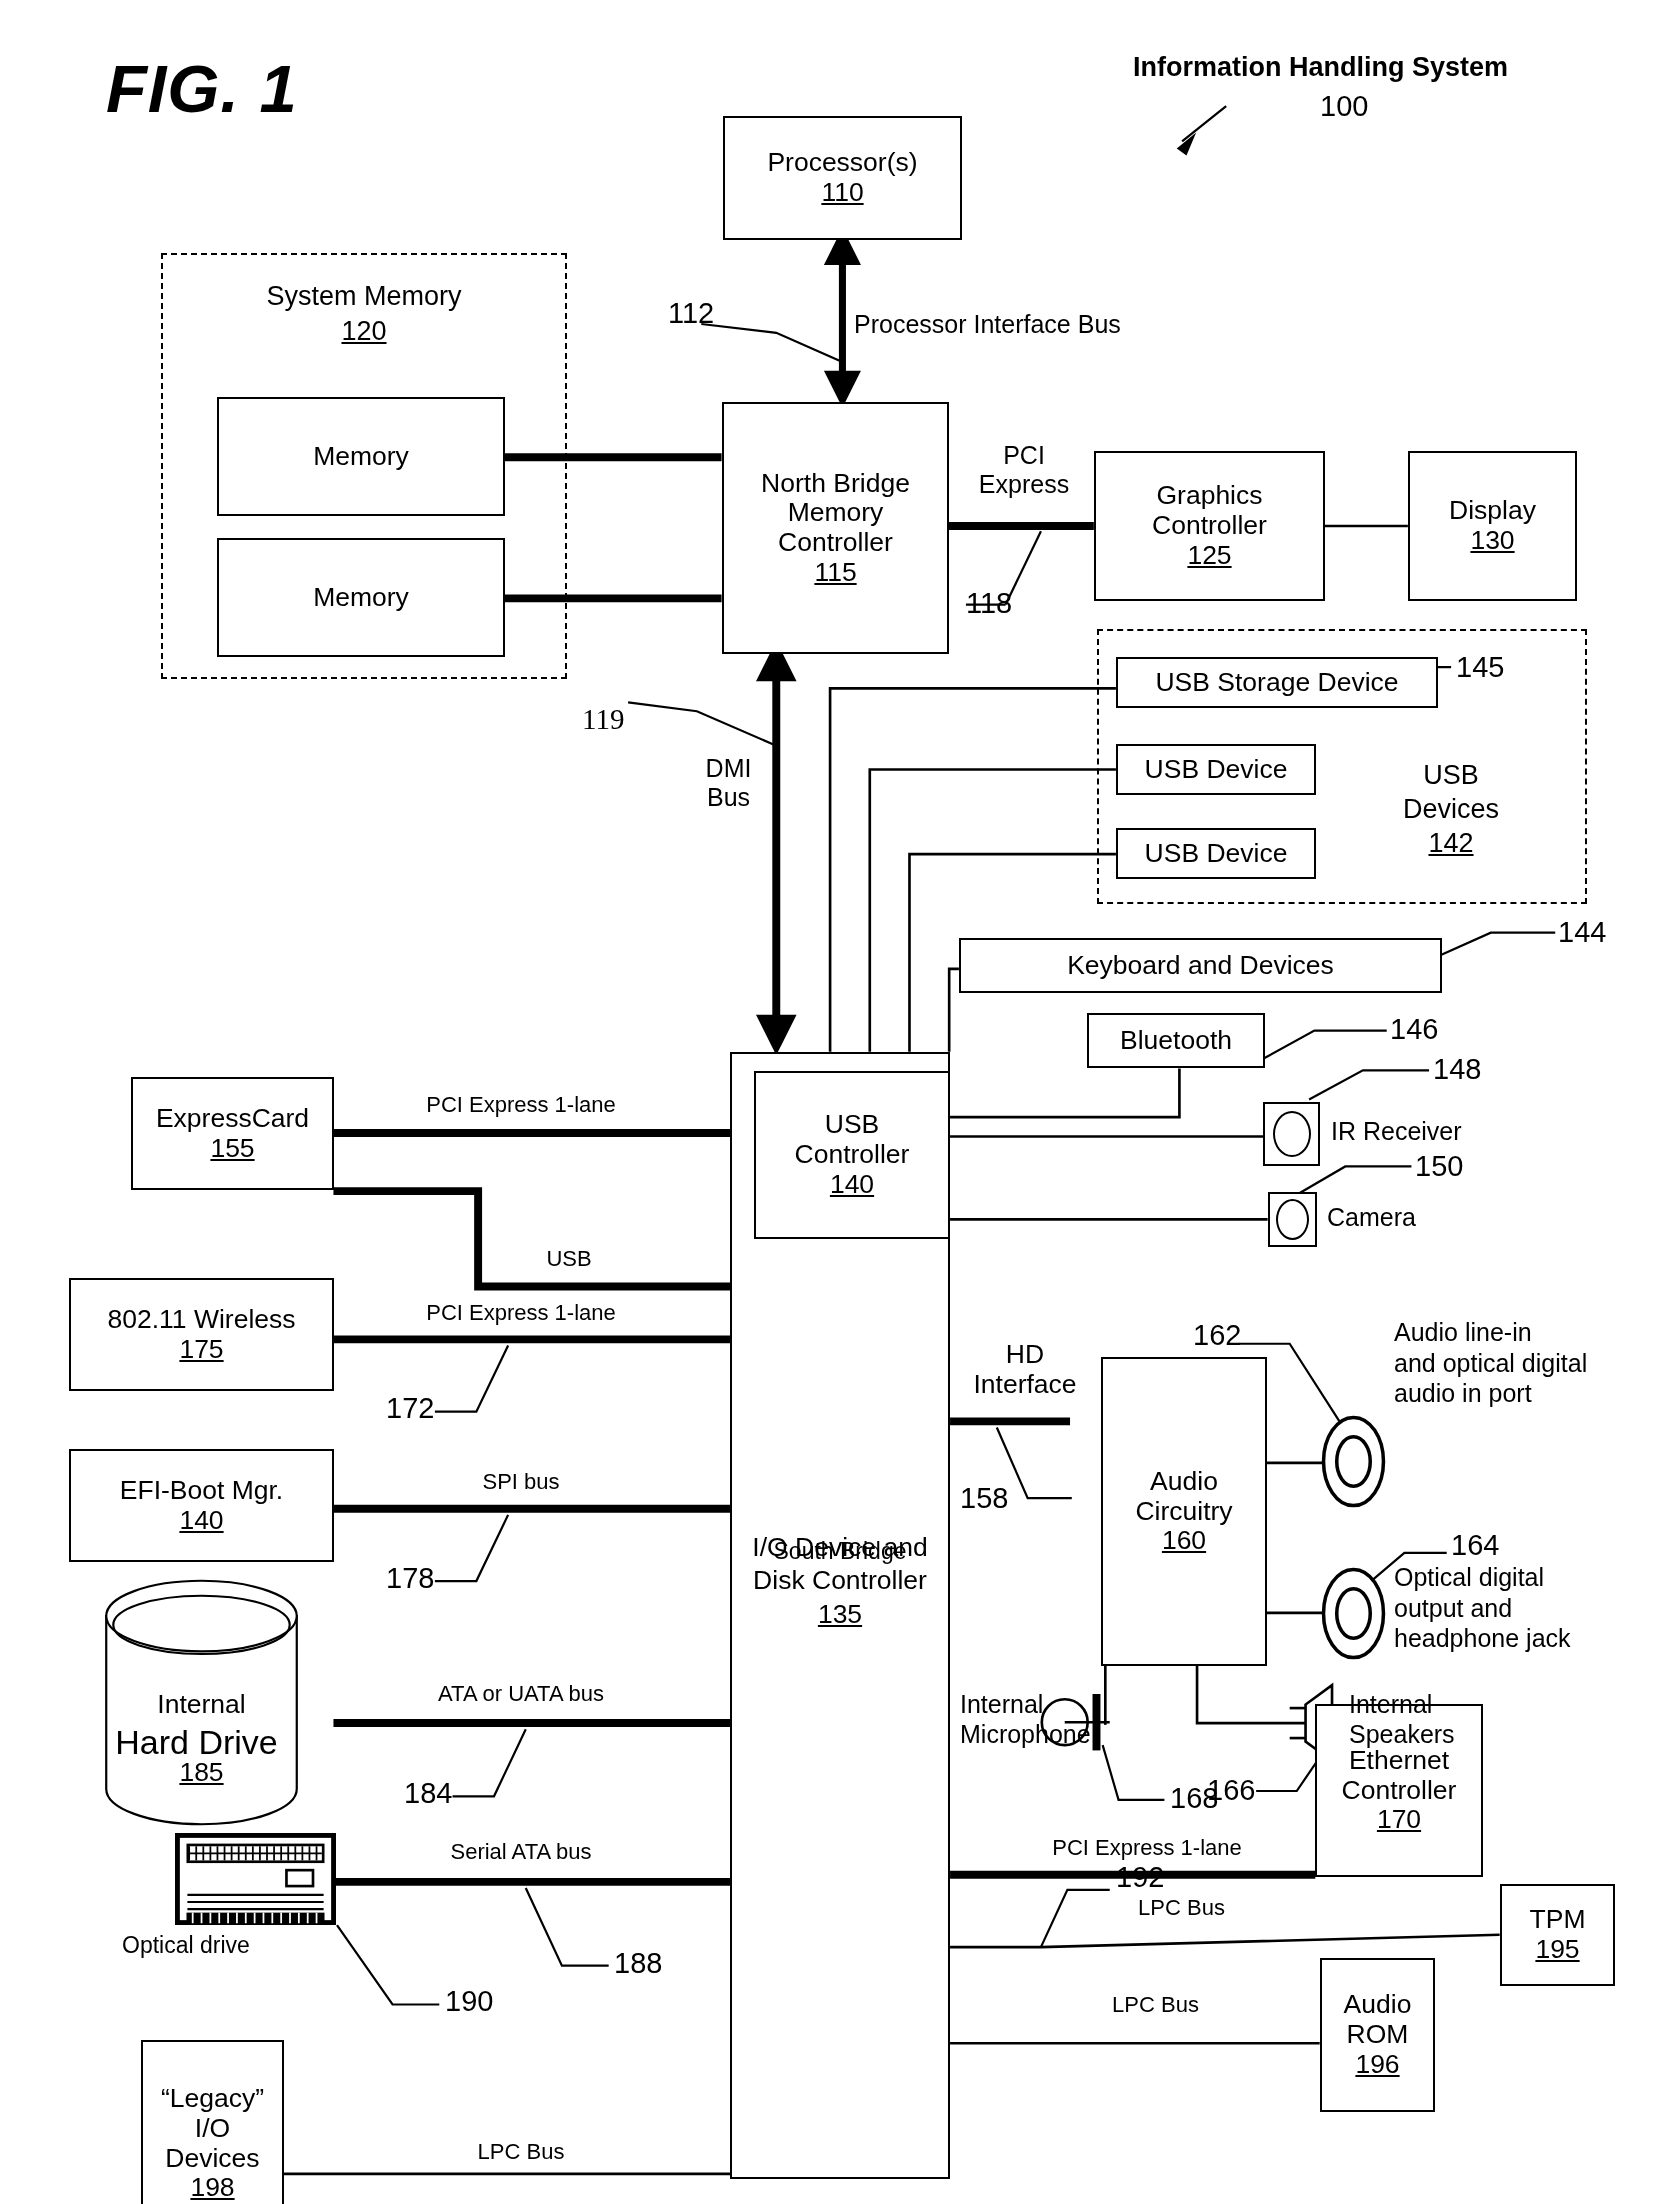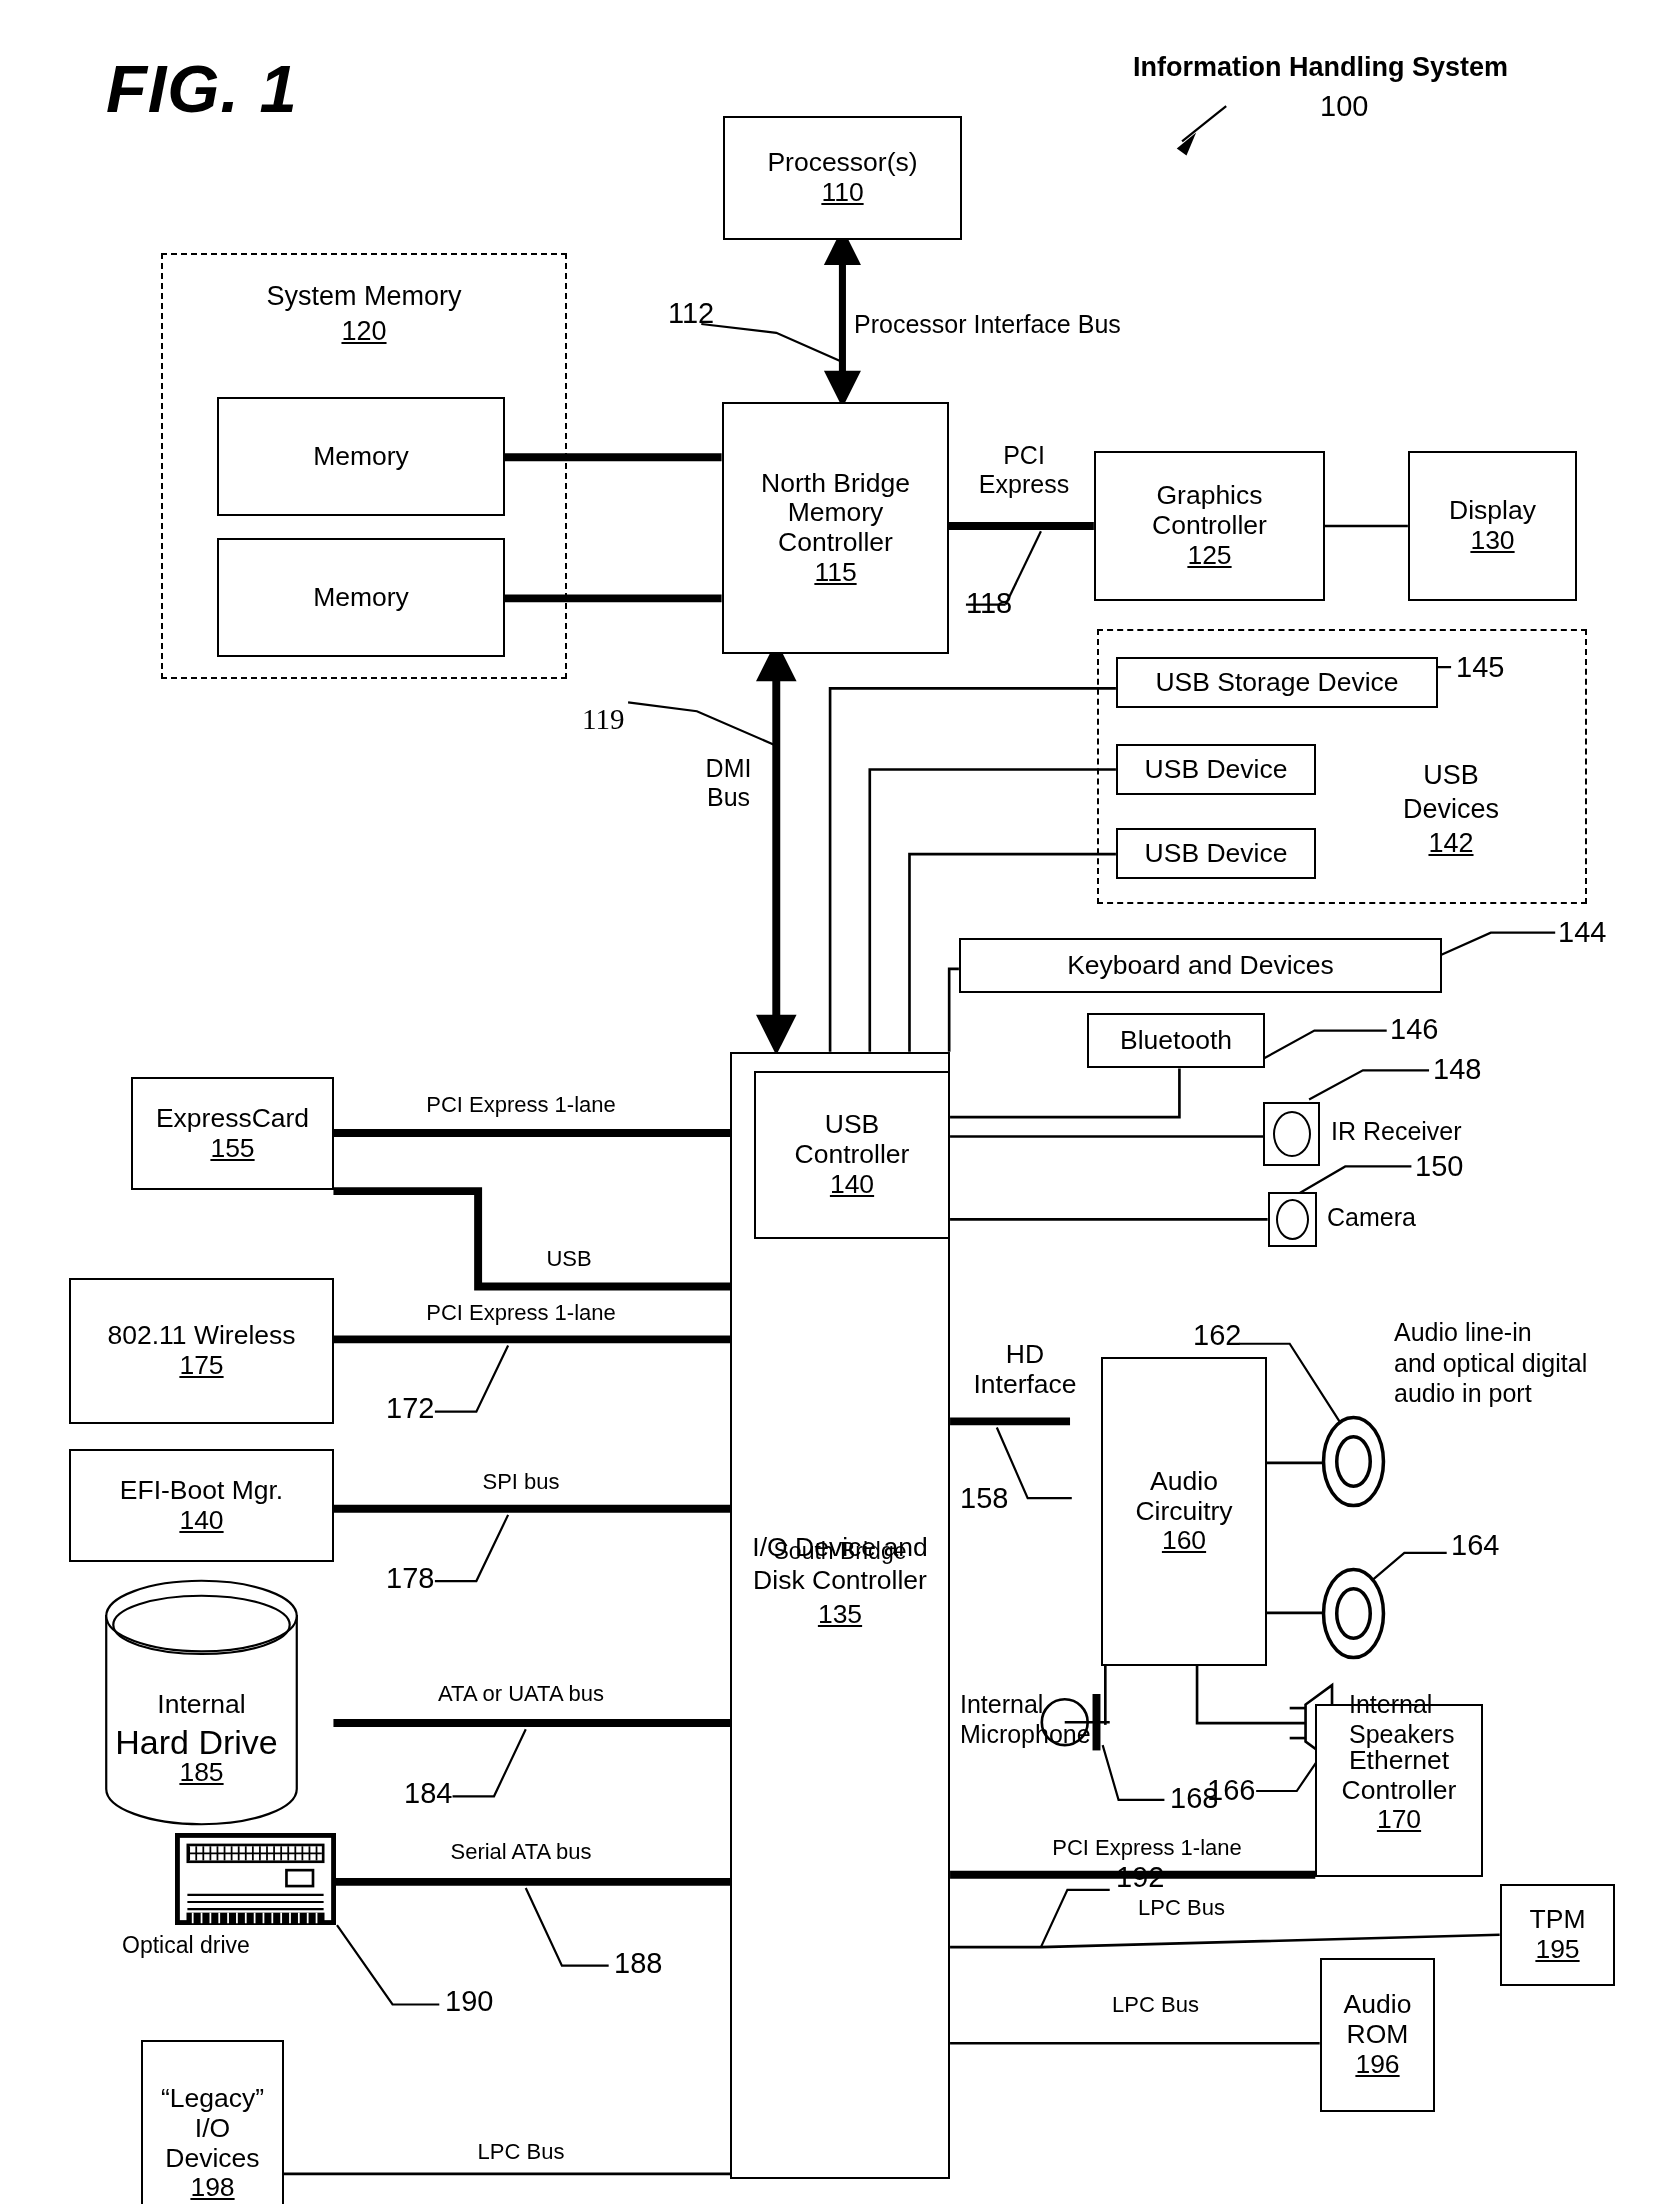--- a/index.html
+++ b/index.html
@@ -297,21 +297,21 @@
 Bus</div>
   <div class="ref" style="left:582px; top:703px;font-family:Liberation Serif, serif;">119</div>
 
   <div class="box" style="left:131px; top:1077px; width:203px; height:113px;">
     <span class="ttl">ExpressCard</span>
     <span class="num">155</span>
   </div>
   <div class="lbl small c" style="left:371px; top:1092px; width:300px;">PCI Express 1-lane</div>
   <div class="lbl small c" style="left:494px; top:1246px; width:150px;">USB</div>
 
-  <div class="box" style="left:69px; top:1278px; width:265px; height:146px;">
+  <div class="box" style="left:69px; top:1278px; width:265px; height:113px;">
     <span class="ttl">802.11 Wireless</span>
     <span class="num">175</span>
   </div>
   <div class="lbl small c" style="left:371px; top:1300px; width:300px;">PCI Express 1-lane</div>
   <div class="ref" style="left:386px; top:1392px;">172</div>
 
   <div class="box" style="left:69px; top:1449px; width:265px; height:113px;">
     <span class="ttl">EFI-Boot Mgr.</span>
     <span class="num">140</span>
   </div>
@@ -420,20 +420,23 @@
 and optical digital
 audio in port</div>
   <div class="ref" style="left:1193px; top:1319px;">162</div>
 
   <div class="iconwrap" style="left:1320px; top:1565px;">
     <svg width="67" height="97" viewBox="0 0 76 110" xmlns="http://www.w3.org/2000/svg">
       <ellipse cx="38" cy="55" rx="34" ry="50" fill="#fff" stroke="#000" stroke-width="4"></ellipse>
       <ellipse cx="38" cy="55" rx="19" ry="28" fill="#fff" stroke="#000" stroke-width="4"></ellipse>
     </svg>
   </div>
+  <div class="lbl" style="left:1394px; top:1562px; line-height:1.22;">Optical digital
+output and
+headphone jack</div>
   <div class="ref" style="left:1451px; top:1529px;">164</div>
 
   <div class="lbl" style="left:960px; top:1689px; line-height:1.20;">Internal
 Microphone</div>
   <div class="ref" style="left:1170px; top:1782px;">168</div>
 
   <div class="lbl" style="left:1349px; top:1689px; line-height:1.20;">Internal
 Speakers</div>
   <div class="ref" style="left:1207px; top:1774px;">166</div>
 

